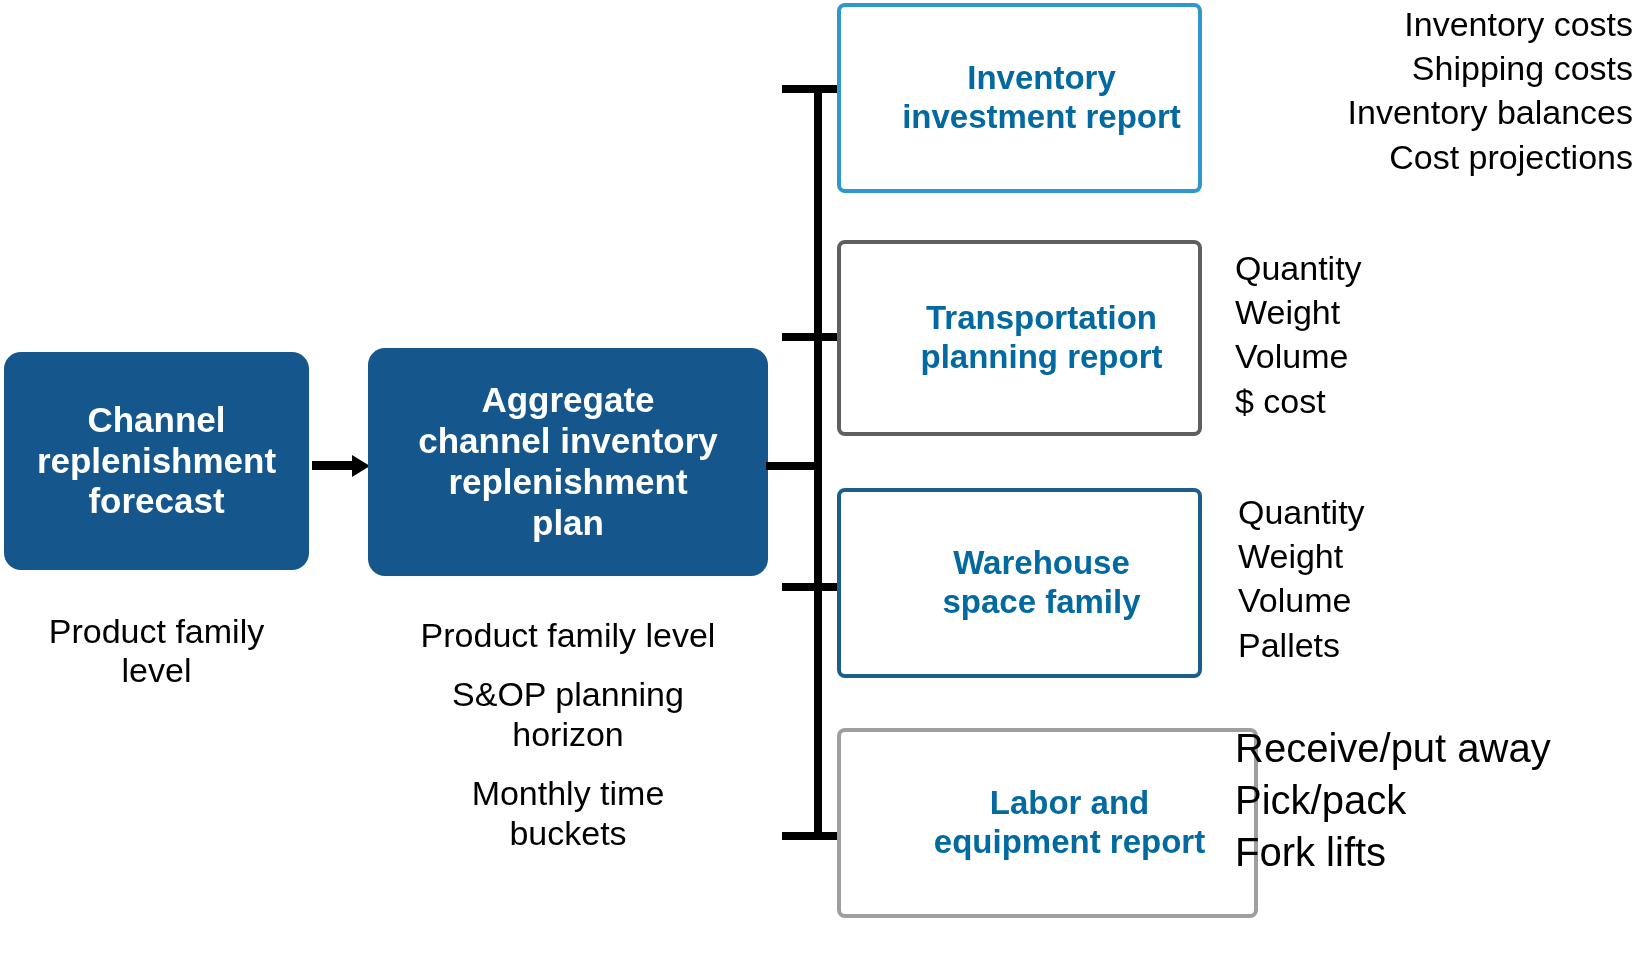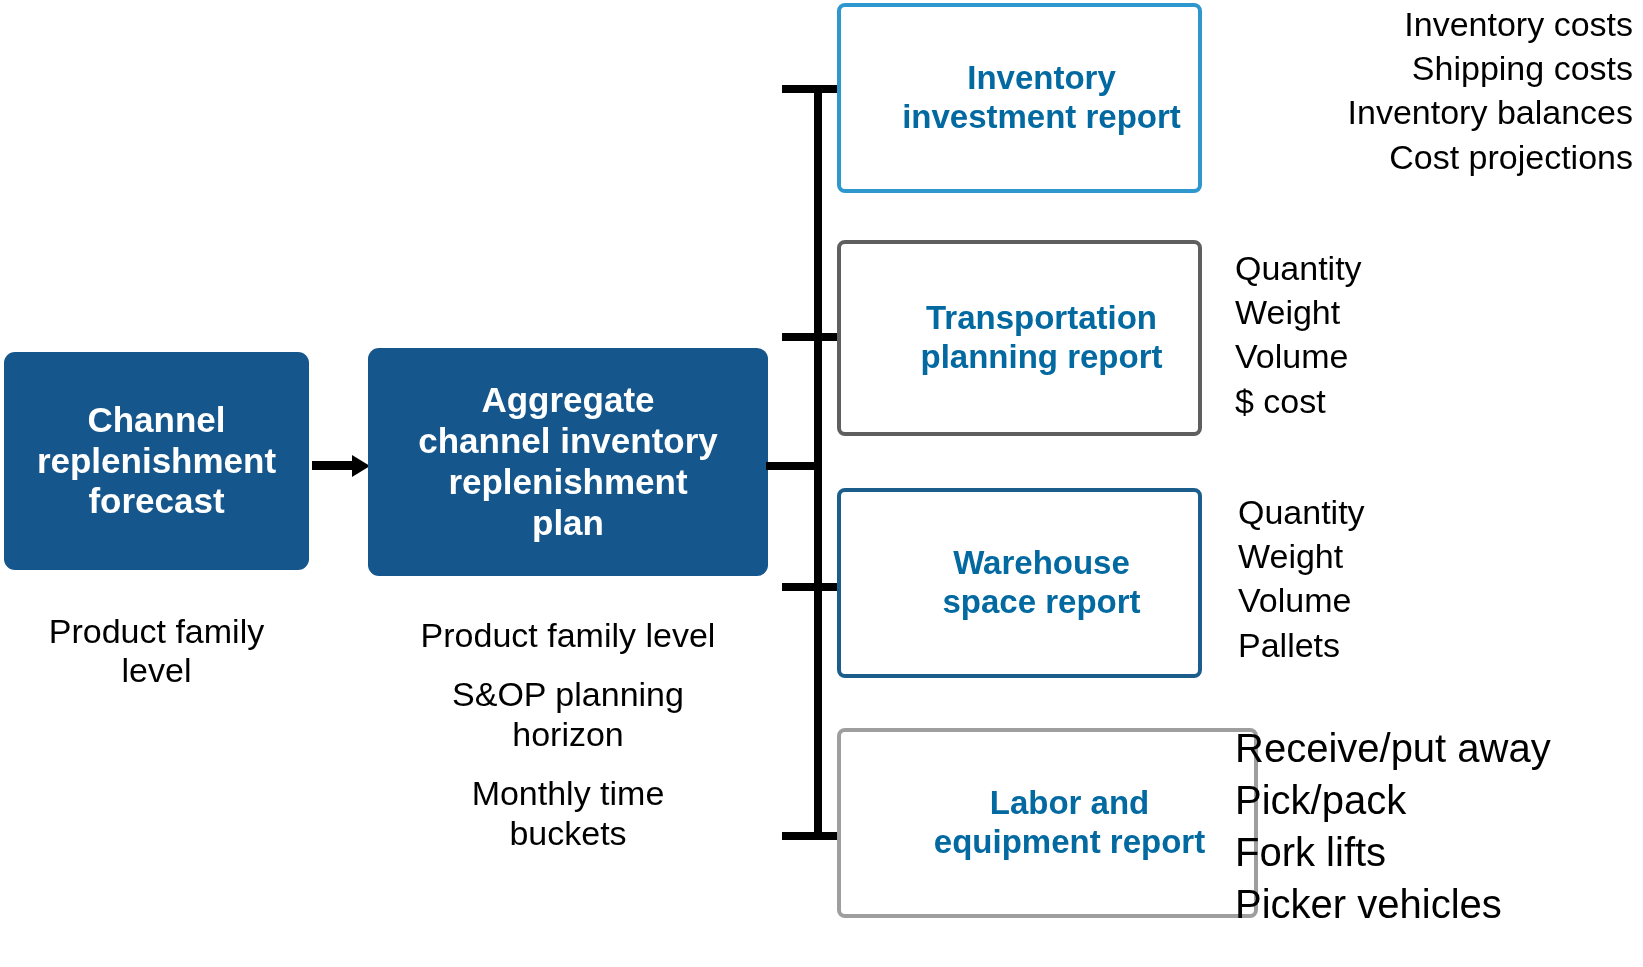--- a/index.html
+++ b/index.html
@@ -16,21 +16,21 @@
     width: 1643px;
     height: 967px;
     background: #ffffff;
     overflow: hidden;
   }
 
   
   .proc-box {
     position: absolute;
     background: #15568C;
-    border-radius: 11px;
+    border-radius: 17px;
     color: #ffffff;
     font-weight: bold;
     display: flex;
     align-items: center;
     justify-content: center;
     text-align: center;
     line-height: 1.17;
     box-sizing: border-box;
   }
   .proc-box .proc-label {
@@ -164,33 +164,32 @@
   </div>
   <div class="attr-list attr-left" style="left:1235px; top:246px; width:405px; font-size:34px;">
     <span class="attr-item">Quantity</span>
     <span class="attr-item">Weight</span>
     <span class="attr-item">Volume</span>
     <span class="attr-item">$ cost</span>
   </div>
 
   <div class="report-box" style="left:837px; top:488px; width:365px; height:190px; border-color:#1B5E8C; font-size:33px;">
     <span class="report-label">Warehouse
-space report</span>
+space family</span>
   </div>
   <div class="attr-list attr-left" style="left:1238px; top:490px; width:405px; font-size:34px;">
     <span class="attr-item">Quantity</span>
     <span class="attr-item">Weight</span>
     <span class="attr-item">Volume</span>
     <span class="attr-item">Pallets</span>
   </div>
 
   <div class="report-box" style="left:837px; top:728px; width:421px; height:190px; border-color:#9E9E9E; font-size:33px;">
     <span class="report-label">Labor and
 equipment report</span>
   </div>
   <div class="attr-list attr-left" style="left:1235px; top:722px; width:405px; font-size:40px;">
     <span class="attr-item">Receive/put away</span>
     <span class="attr-item">Pick/pack</span>
     <span class="attr-item">Fork lifts</span>
-    <span class="attr-item">Picker vehicles</span>
   </div>
 
 </div>
 
 </body></html>

